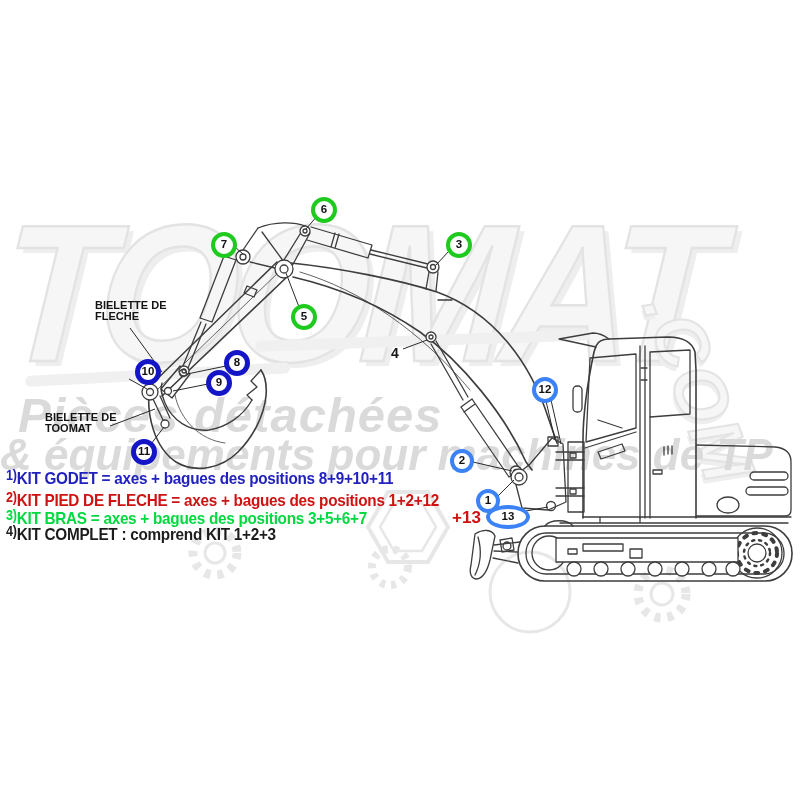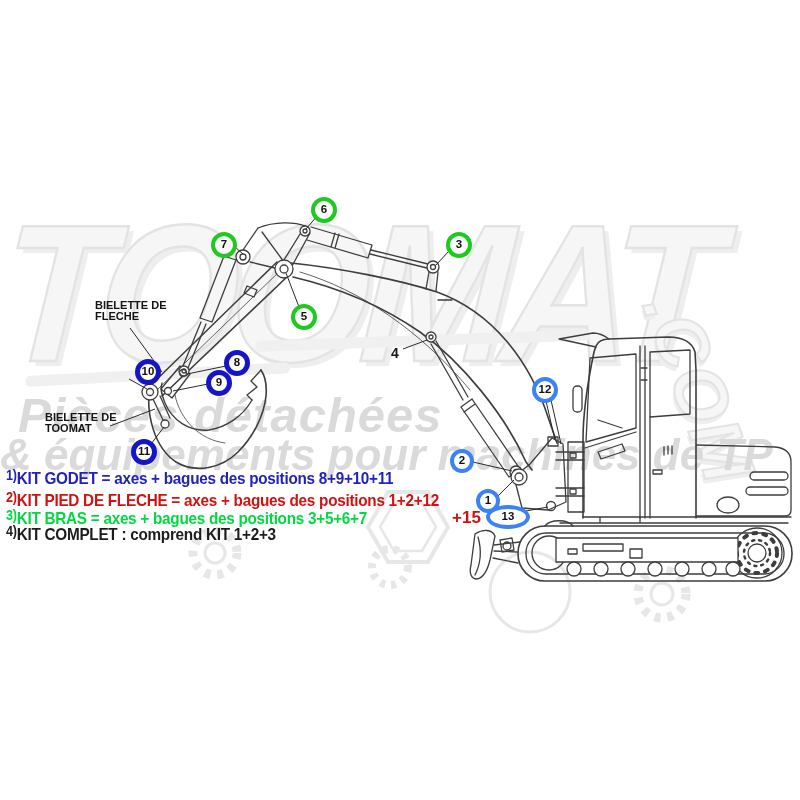--- a/index.html
+++ b/index.html
@@ -283,16 +283,16 @@
     </div>
     <div class="legend-line l2" style="top:491px;">
       <span class="pref">2)</span><span>KIT PIED DE FLECHE</span><span> = axes + bagues des positions 1+2+12</span>
     </div>
     <div class="legend-line l3" style="top:509px;">
       <span class="pref">3)</span><span>KIT BRAS</span><span> = axes + bagues des positions 3+5+6+7</span>
     </div>
     <div class="legend-line l4" style="top:525px;">
       <span class="pref">4)</span><span>KIT COMPLET</span><span> : comprend KIT 1+2+3</span>
     </div>
-    <div class="legend-extra">+15</div>
+    <div class="legend-extra">+13</div>
   </div>
 
 </div>
 
 </body></html>

